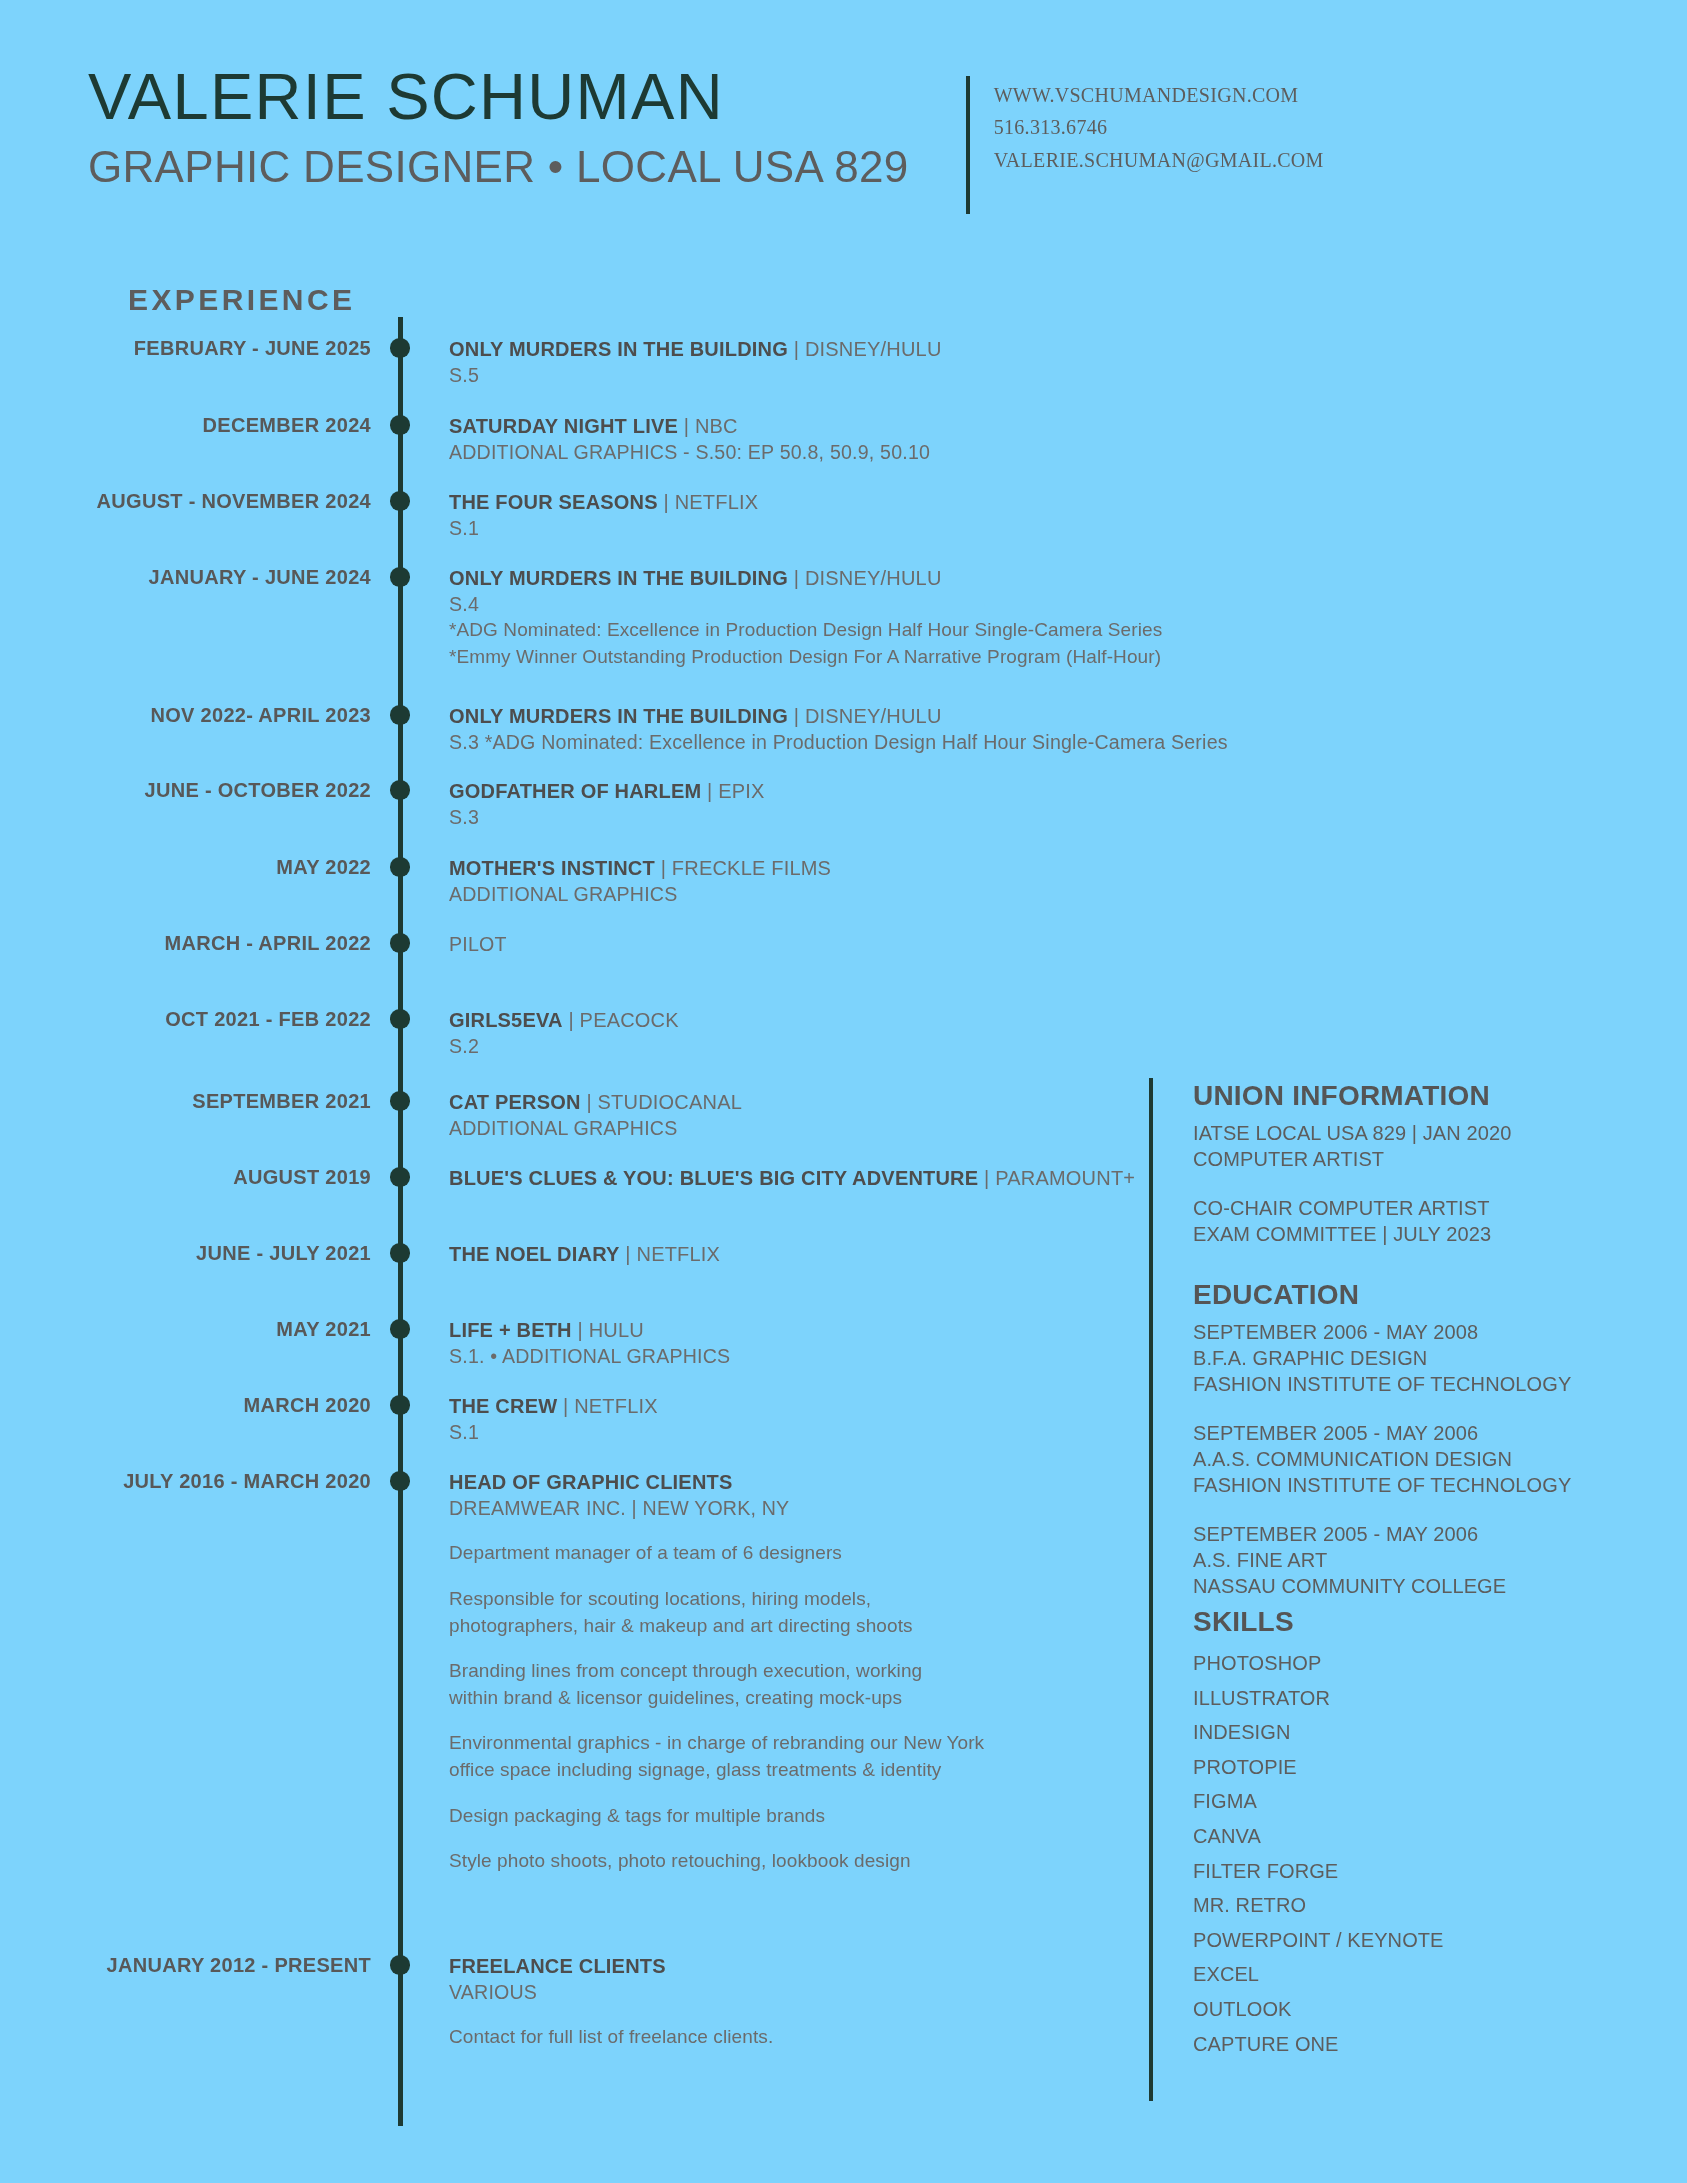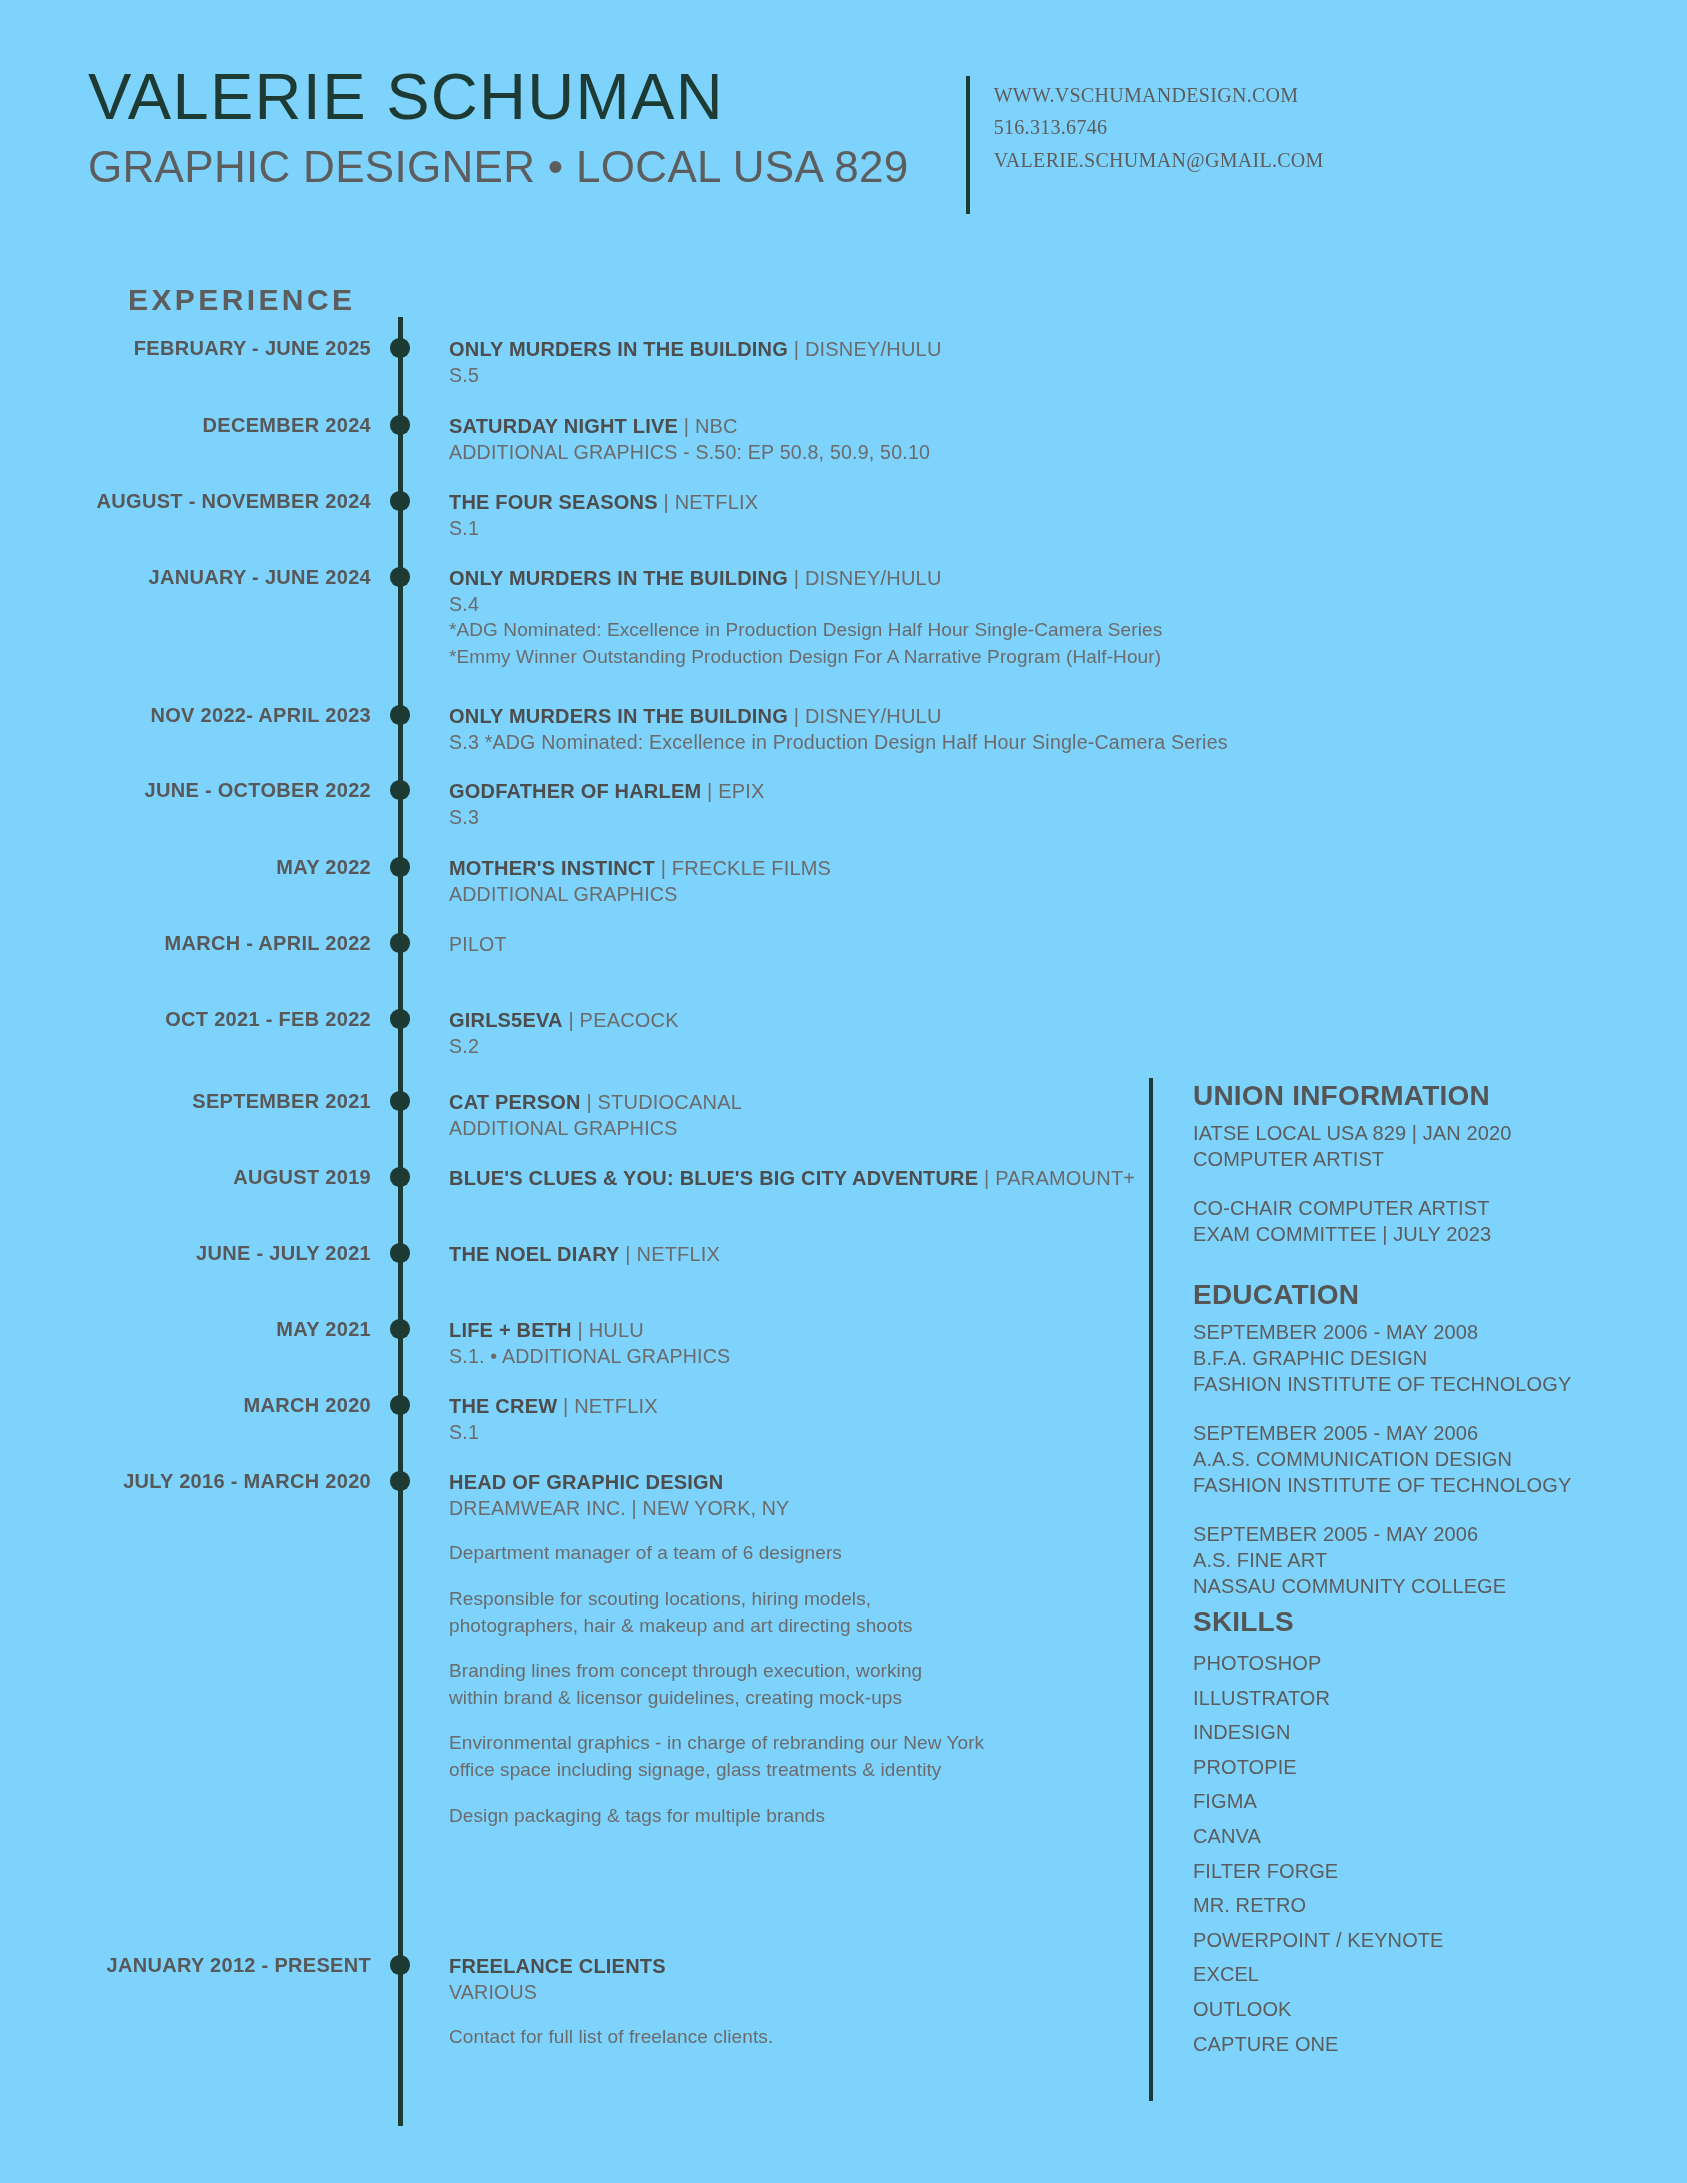--- a/index.html
+++ b/index.html
@@ -339,33 +339,34 @@
         <div class="exp-dot"></div>
         <div class="exp-body">
           <div class="exp-title-line"><span class="t">THE CREW</span><span class="net"> | NETFLIX</span></div>
           <div class="exp-sub">S.1</div>
         </div>
       </div>
       <div class="exp-row" style="top: 1470px;">
         <div class="exp-date">JULY 2016 - MARCH 2020</div>
         <div class="exp-dot"></div>
         <div class="exp-body">
-          <div class="exp-title-line"><span class="t">HEAD OF GRAPHIC DESIGN</span></div>
+          <div class="exp-title-line"><span class="t">HEAD OF GRAPHIC CLIENTS</span></div>
           <div class="exp-sub">DREAMWEAR INC. | NEW YORK, NY</div>
           <div style="height: 19px;"></div>
           <div class="exp-para">Department manager of a team of 6 designers</div>
           <div style="height: 19px;"></div>
           <div class="exp-para">Responsible for scouting locations, hiring models,<br>photographers, hair &amp; makeup and art directing shoots</div>
           <div style="height: 19px;"></div>
           <div class="exp-para">Branding lines from concept through execution, working<br>within brand &amp; licensor guidelines, creating mock-ups</div>
           <div style="height: 19px;"></div>
           <div class="exp-para">Environmental graphics - in charge of rebranding our New York<br>office space including signage, glass treatments &amp; identity</div>
           <div style="height: 19px;"></div>
           <div class="exp-para">Design packaging &amp; tags for multiple brands</div>
           <div style="height: 19px;"></div>
+          <div class="exp-para">Style photo shoots, photo retouching, lookbook design</div>
         </div>
       </div>
       <div class="exp-row" style="top: 1954px;">
         <div class="exp-date">JANUARY 2012 - PRESENT</div>
         <div class="exp-dot"></div>
         <div class="exp-body">
           <div class="exp-title-line"><span class="t">FREELANCE CLIENTS</span></div>
           <div class="exp-sub">VARIOUS</div>
           <div style="height: 19px;"></div>
           <div class="exp-para">Contact for full list of freelance clients.</div>

